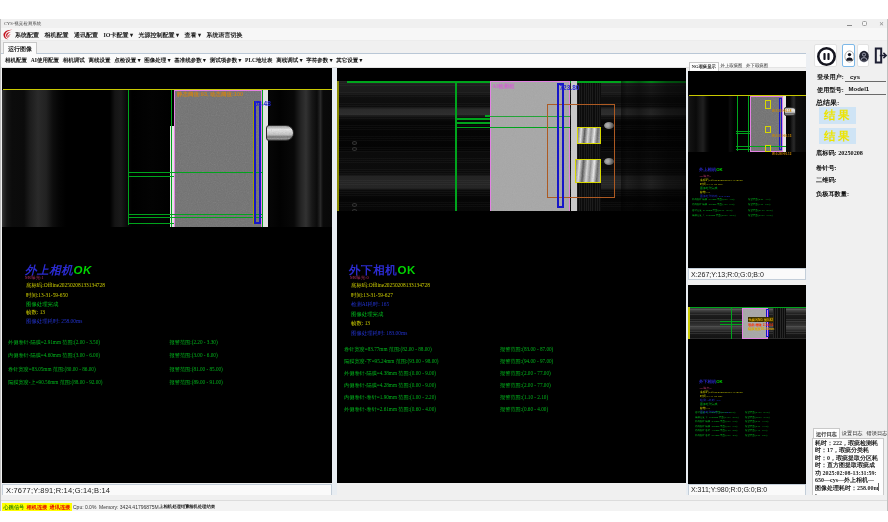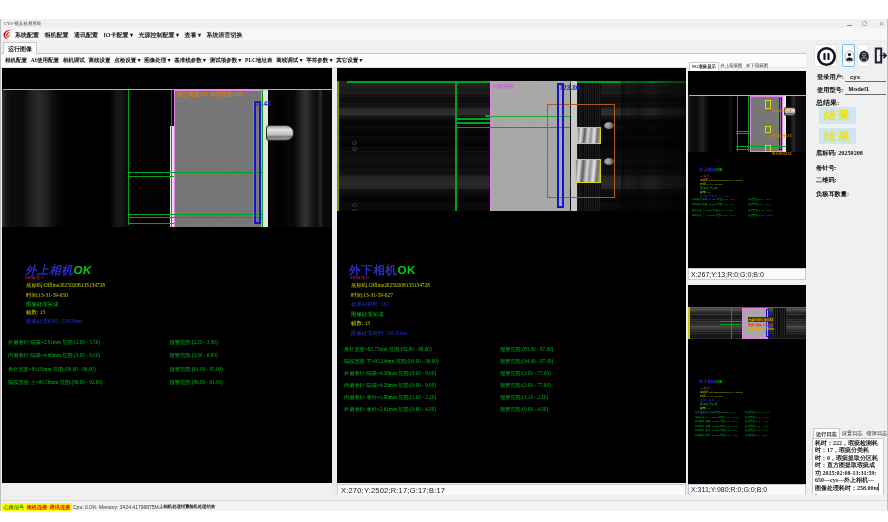--- a/index.html
+++ b/index.html
@@ -231,20 +231,21 @@
           <div class="meas-line cjk" style="left: 6px; top: 271px;">外侧卷针-隔膜=2.91mm 范围:(2.00 - 3.50)</div>
           <div class="meas-line cjk" style="left: 167.5px; top: 271px;">报警范围:(2.20 - 3.30)</div>
           <div class="meas-line cjk" style="left: 6px; top: 284.4px;">内侧卷针-隔膜=4.60mm 范围:(3.00 - 6.00)</div>
           <div class="meas-line cjk" style="left: 167.5px; top: 284.4px;">报警范围:(3.00 - 6.00)</div>
           <div class="meas-line cjk" style="left: 6px; top: 297.8px;">卷针宽度=83.05mm 范围:(80.00 - 86.00)</div>
           <div class="meas-line cjk" style="left: 167.5px; top: 297.8px;">报警范围:(81.00 - 85.00)</div>
           <div class="meas-line cjk" style="left: 6px; top: 311.2px;">隔膜宽度-上=90.56mm 范围:(88.00 - 92.00)</div>
           <div class="meas-line cjk" style="left: 167.5px; top: 311.2px;">报警范围:(89.00 - 91.00)</div>
         </div>
     </div>
+    <div class="pstatus"><span>X:7677;Y:891;R:14;G:14;B:14</span></div>
   </div>
 
   <div class="panel panelM">
     <div class="scene sceneM">
       <div class="bandsBG"></div>
       <div class="yline" style="left:0; top:13px; width:2px; height:130px; background:#8a8a00;"></div>
       <div class="gline" style="left:10px; top:13px; width:339px; height:1.5px;"></div>
       <div class="bolt" style="left:15px; top:73px;"></div>
       <div class="bolt" style="left:15px; top:79px;"></div>
       <div class="bolt" style="left:15px; top:135px;"></div>
@@ -297,21 +298,20 @@
           <div class="meas-line cjk" style="left: 7px; top: 302px;">外侧卷针-隔膜=4.38mm 范围:(0.00 - 9.00)</div>
           <div class="meas-line cjk" style="left: 163px; top: 302px;">报警范围:(2.00 - 77.00)</div>
           <div class="meas-line cjk" style="left: 7px; top: 314px;">内侧卷针-隔膜=4.28mm 范围:(0.00 - 9.00)</div>
           <div class="meas-line cjk" style="left: 163px; top: 314px;">报警范围:(2.00 - 77.00)</div>
           <div class="meas-line cjk" style="left: 7px; top: 326px;">内侧卷针-卷针=1.90mm 范围:(1.00 - 2.20)</div>
           <div class="meas-line cjk" style="left: 163px; top: 326px;">报警范围:(1.10 - 2.10)</div>
           <div class="meas-line cjk" style="left: 7px; top: 338px;">外侧卷针-卷针=2.61mm 范围:(0.60 - 4.00)</div>
           <div class="meas-line cjk" style="left: 163px; top: 338px;">报警范围:(0.60 - 4.00)</div>
         </div>
     </div>
-    <div class="pstatus"><span>X:270;Y:2502;R:17;G:17;B:17</span></div>
   </div>
 
   <div class="sep1"></div>
   <div class="sep2"></div>
   <div class="sep3"></div>
 
   <div class="mini mini1">
     <div class="abs" style="left:0; top:25px; width:118px; height:56px; background:linear-gradient(90deg,#282828 0px,#121212 2px,#0a0a0a 8px,#181818 12px,#202020 15px,#080808 19px,#000 22px,#000 40px,#0c0c0c 42px,#000 46px,#020202 60px,#000 61px);"></div>
     <div class="yline" style="left:0.5px; top:24px; width:117px; height:1px;"></div>
     <div class="gvline" style="left:48.5px; top:25px; width:0.8px; height:55px;"></div>

